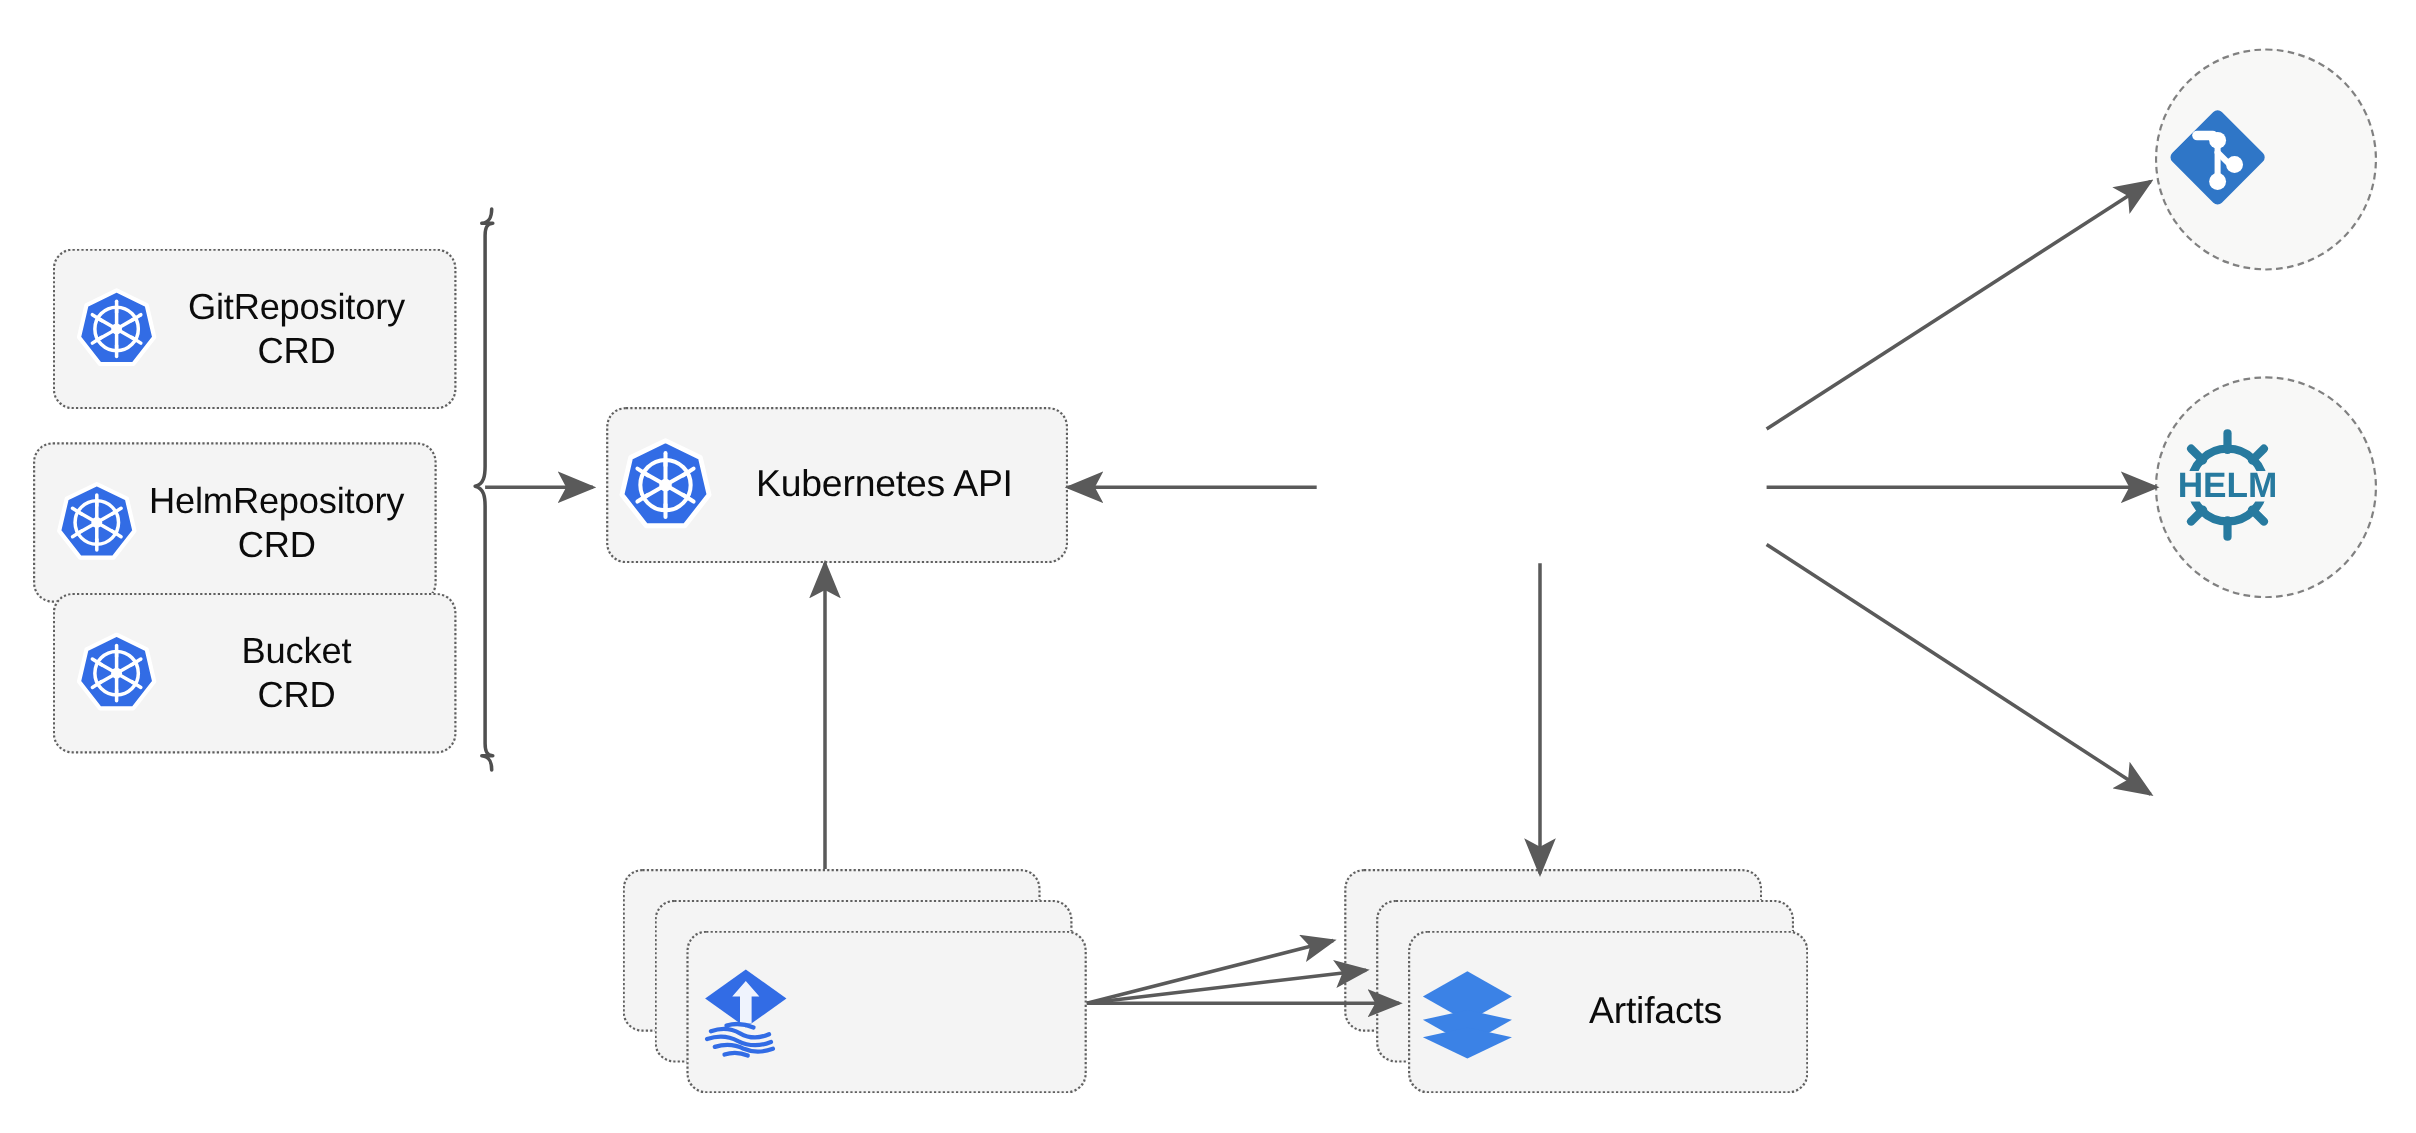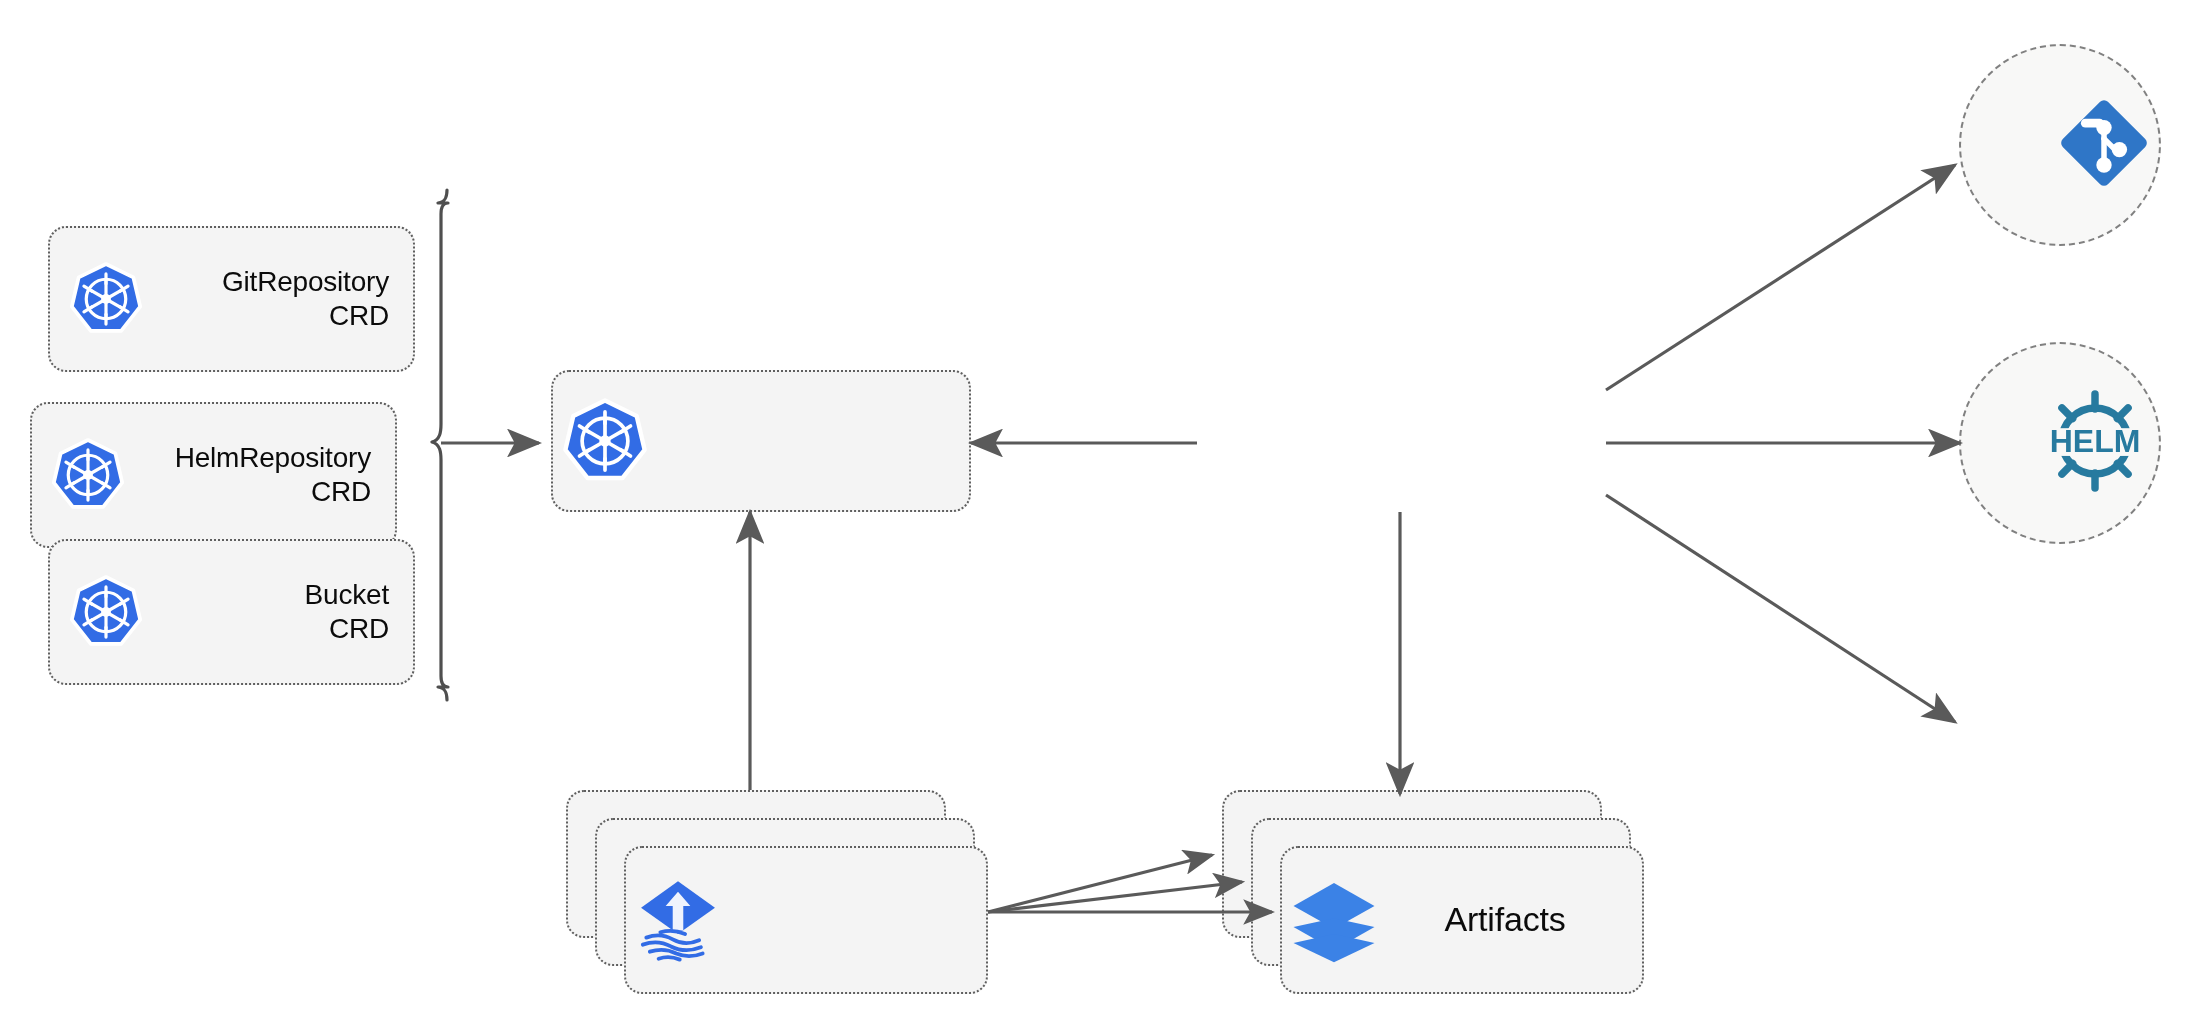--- a/index.html
+++ b/index.html
@@ -42,35 +42,35 @@
     color:#0b0b0b;
     font-size:33px;
     line-height:1.22;
     letter-spacing:-0.2px;
     padding-right:10px;
     white-space:pre-line;
   }
   
   .crd{ width:367px; height:146px; padding:0 14px 0 18px; }
   .crd .ico{ width:76px; height:76px; margin-right:6px; }
-  .crd .lbl{ font-size:28px;text-align:right; }
+  .crd .lbl{ font-size:33px; }
 
   
   .wide .ico{ width:88px; height:88px; margin-left:8px; }
   .wide .lbl{ font-size:34px; }
 
   
   .circ{
     position:absolute;
     box-sizing:border-box;
     width:202px;height:202px;
     border-radius:50%;
     border:2px dashed #808080;
     background:#f8f8f7;
-    display:flex;align-items:center;justify-content:flex-end;
+    display:flex;align-items:center;justify-content:flex-start;
     z-index:3;
   }
   
   #wires{
     position:absolute;left:0;top:0;width:2196px;height:1030px;
     z-index:5;pointer-events:none;
   }
 </style>
 </head>
 <body>
@@ -213,20 +213,21 @@
           <line x1="68" y1="40" x2="79" y2="33"></line>
           <line x1="50" y1="50" x2="50" y2="25"></line>
           <line x1="50" y1="50" x2="71" y2="38"></line>
           <line x1="50" y1="50" x2="71" y2="62"></line>
           <line x1="50" y1="50" x2="50" y2="75"></line>
           <line x1="50" y1="50" x2="29" y2="62"></line>
           <line x1="50" y1="50" x2="29" y2="38"></line>
         </g>
       </svg>
     </span>
+    <span class="lbl">Kubernetes API</span>
   </div>
 
 
   <div class="node ghost" style="left:566px; top:790px; width:380px; height:148px;"></div>
   <div class="node ghost" style="left:595px; top:818px; width:380px; height:148px;"></div>
   <div class="node wide" style="left:624px; top:846px; width:364px; height:148px;">
     <span class="ico">
       <svg viewBox="0 0 100 100" width="92" height="92" xmlns="http://www.w3.org/2000/svg">
         <path d="M50 6 L92 36 L50 66 L8 36 Z" fill="#326ce5"></path>
         <path d="M50 18 L64 34 L56 34 L56 62 L44 62 L44 34 L36 34 Z" fill="#ffffff" opacity="0.92"></path>

